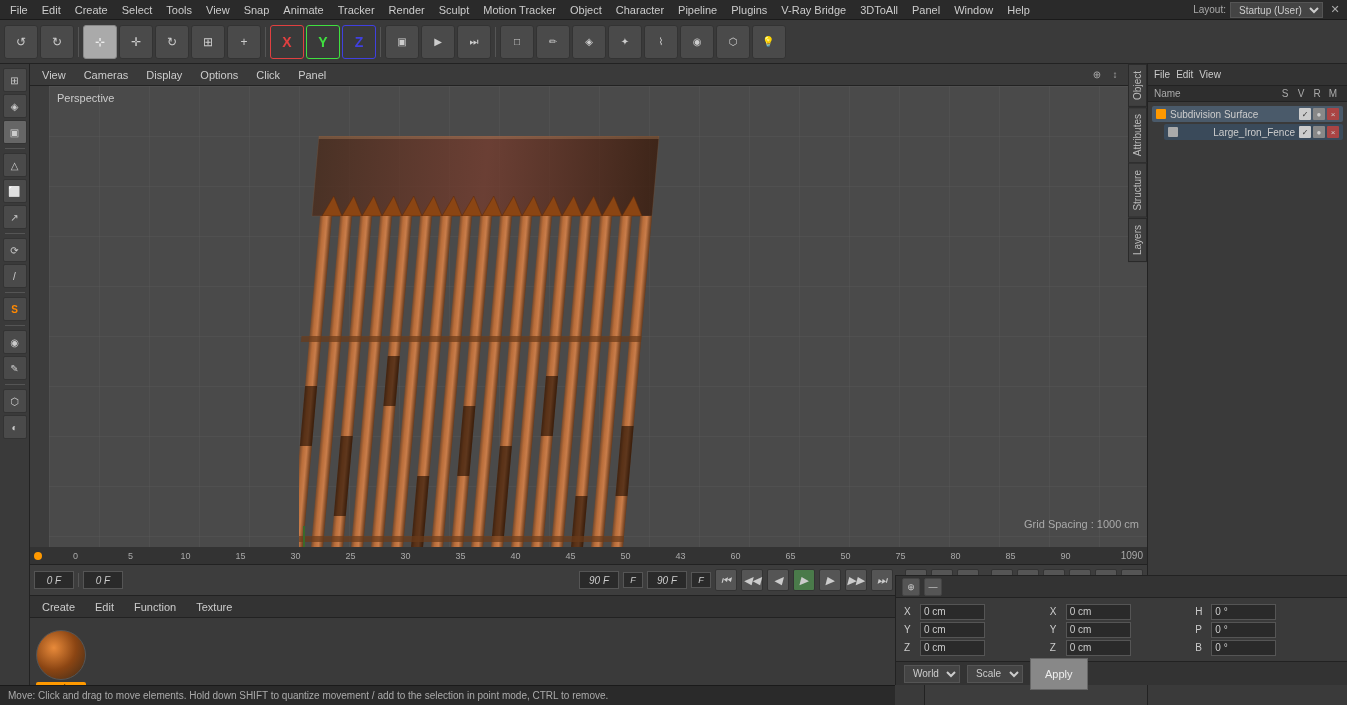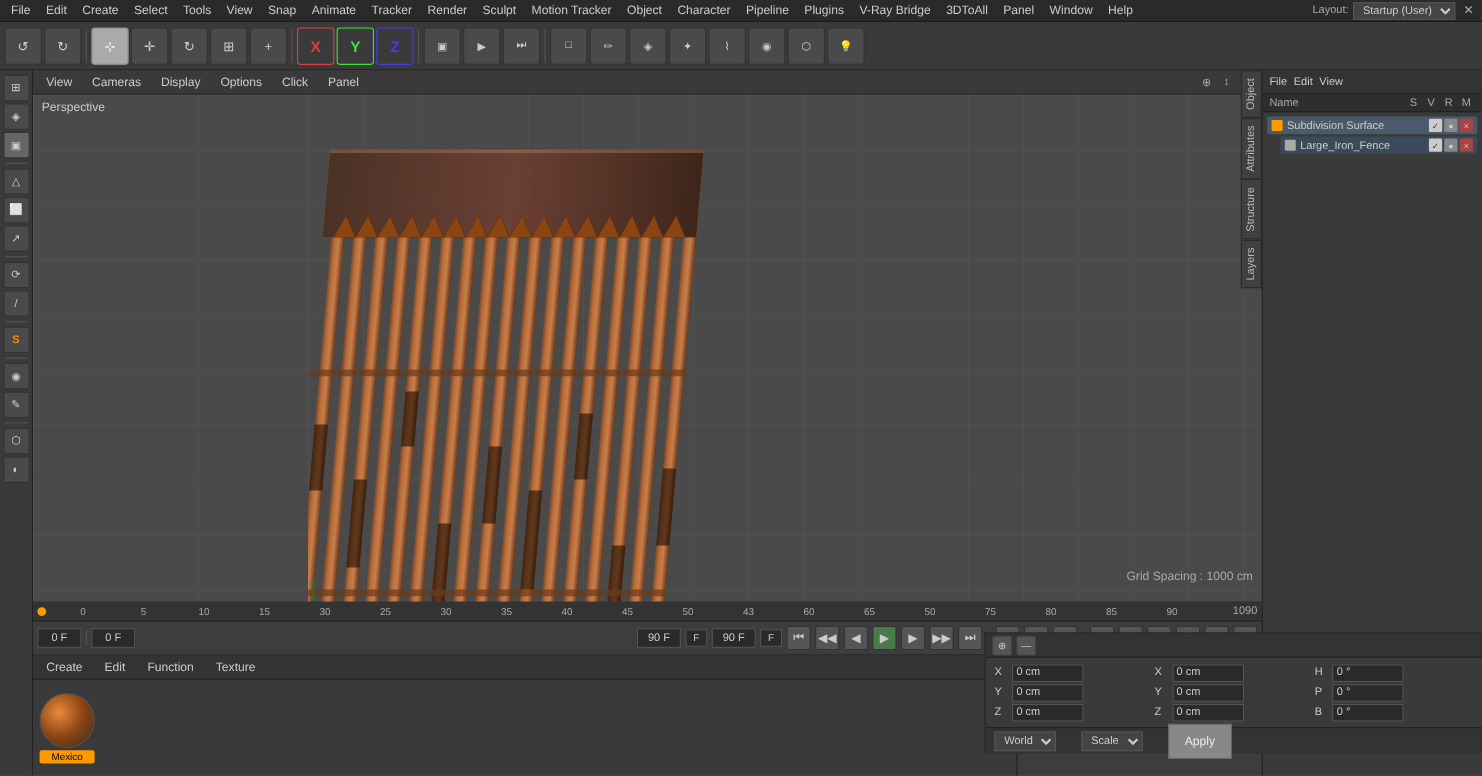--- a/index.html
+++ b/index.html
@@ -122,20 +122,21 @@
     .vp-menu-item { padding: 2px 6px; color: #ccc; cursor: pointer; font-size: 11px; }
     .vp-icons { margin-left: auto; display: flex; gap: 2px; align-items: center; }
     .vp-icon { width: 16px; height: 16px; display: flex; align-items: center; justify-content: center; cursor: pointer; color: #aaa; font-size: 10px; }
 
     
     #viewport {
       flex: 1;
       background: #4a4a4a;
       position: relative;
       overflow: hidden;
+      margin-left: 19px;
     }
     #viewport-label {
       position: absolute;
       top: 6px;
       left: 8px;
       color: #ccc;
       font-size: 11px;
     }
     #grid-spacing {
       position: absolute;
@@ -175,20 +176,21 @@
       text-align: center;
       font-size: 9px;
       color: #aaa;
     }
     #playback-bar {
       height: 30px;
       display: flex;
       align-items: center;
       padding: 0 4px;
       gap: 4px;
+      font-style: italic;
     }
     .time-field {
       background: #2a2a2a;
       border: 1px solid #555;
       color: #ccc;
       font-size: 10px;
       width: 40px;
       height: 18px;
       text-align: center;
       display: flex;
@@ -376,21 +378,21 @@
       display: flex;
       align-items: center;
     }
     #coord-footer {
       height: 24px;
       background: #333;
       border-top: 1px solid #222;
       display: flex;
       align-items: center;
       padding: 0 8px;
-      gap: 23px;
+      gap: 7px;
     }
     .coord-mode-sel {
       background: #444;
       border: 1px solid #555;
       color: #ccc;
       font-size: 10px;
       padding: 1px 4px;
       height: 18px;
     }
     .apply-btn {
@@ -693,20 +695,23 @@
         </div>
         <div id="mat-content">
           <div>
             <div class="material-swatch"></div>
             <div class="mat-label">Mexico</div>
           </div>
         </div>
       </div>
     </div>
 
+    <div id="status-bar">
+      <span>Move: Click and drag to move elements. Hold down SHIFT to quantize movement / add to the selection in point mode, CTRL to remove.</span>
+    </div>
   </div>
 
   <div id="object-panel">
 
     <div id="obj-panel-header">
       <span class="obj-header-btn">File</span>
       <span class="obj-header-btn">Edit</span>
       <span class="obj-header-btn">View</span>
     </div>
 
@@ -722,21 +727,21 @@
       <div class="obj-row" style="background:#4a5a6a;">
         <div style="width:10px;height:10px;background:#f90;border-radius:1px;flex-shrink:0;"></div>
         <span class="obj-row-label">Subdivision Surface</span>
         <div class="obj-row-icons">
           <div class="obj-row-icon" style="background:#ccc;color:#333;">✓</div>
           <div class="obj-row-icon" style="background:#888;">●</div>
           <div class="obj-row-icon" style="background:#a44;">×</div>
         </div>
       </div>
 
-      <div class="obj-row" style="background:#3a4a5a;margin-left:12px;">
+      <div class="obj-row" style="background:#3a4a5a;margin-left:12px;text-align:right;">
         <div style="width:10px;height:10px;background:#aaa;border-radius:1px;flex-shrink:0;"></div>
         <span class="obj-row-label">Large_Iron_Fence</span>
         <div class="obj-row-icons">
           <div class="obj-row-icon" style="background:#ccc;color:#333;">✓</div>
           <div class="obj-row-icon" style="background:#888;">●</div>
           <div class="obj-row-icon" style="background:#a44;">×</div>
         </div>
       </div>
     </div>
   </div>

